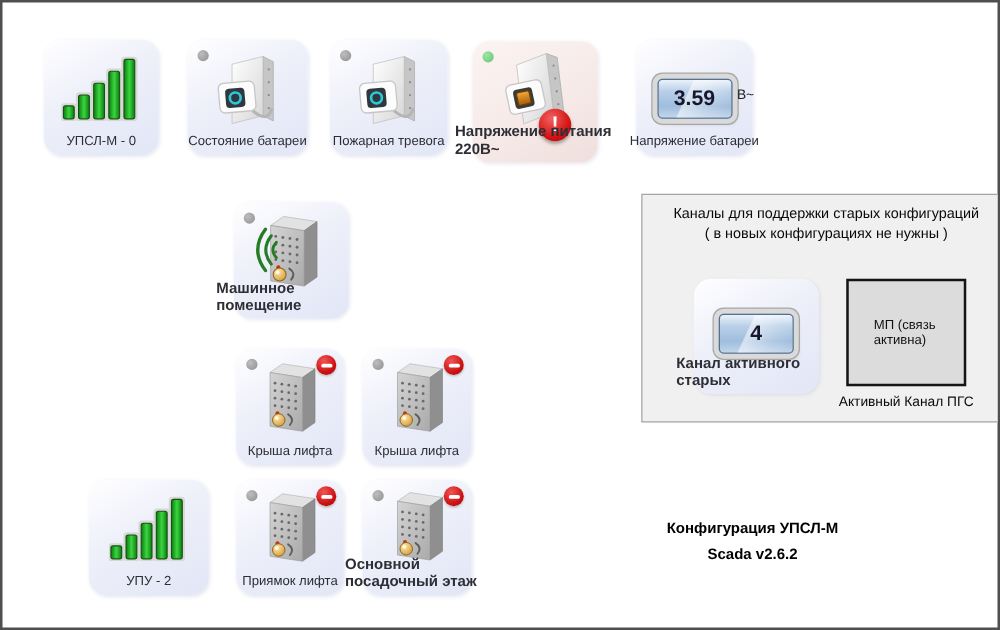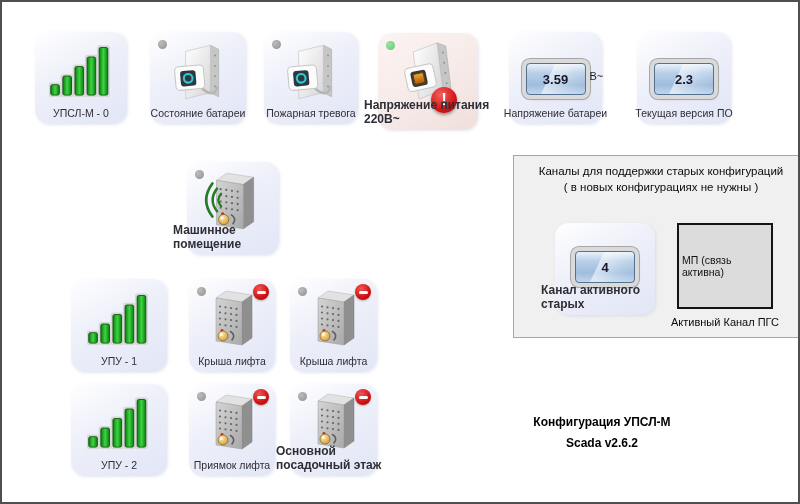--- a/index.html
+++ b/index.html
@@ -36,36 +36,36 @@
     background:radial-gradient(circle at 38% 30%,#f26060,#d41414 60%,#a50b0b);
     color:#fff;font-weight:800;font-size:17px;display:flex;align-items:center;justify-content:center;
     box-shadow:0 2px 3px rgba(0,0,0,.35);}
   
   .lcd{
     position:relative;width:58px;height:30px;margin:0 auto;border-radius:4px;
     background:linear-gradient(180deg,#eaf2fa 0%,#b9cfe8 30%,#9fbddd 70%,#c2d6ec 100%);
     border:1px solid #54718f;
     box-shadow:0 0 0 4px #dadada,0 0 0 5px #a7a7a7,2px 3px 4px rgba(0,0,0,.25);
     display:flex;align-items:center;justify-content:center;
-    font-size:13px;font-weight:700;color:#17172b;
+    font-size:17px;font-weight:700;color:#17172b;
   }
   .lcd::after{content:"";position:absolute;inset:0;border-radius:3px;
     background:linear-gradient(115deg,rgba(255,255,255,0) 38%,rgba(255,255,255,.55) 40%,rgba(255,255,255,.18) 72%,rgba(255,255,255,0) 95%);}
   .lcd span{position:relative;z-index:2;}
   .lcd-suffix{position:absolute;top:38px;left:calc(50% + 34px);font-size:11px;color:#1c1c1c;}
   
   .panel{
     position:absolute;left:464px;top:153px;width:296px;height:183px;box-sizing:border-box;
     background:#f0f0f0;border:1px solid #a6a6a6;margin-left:47px;
   }
   .panel-title{margin-top:7px;text-align:center;font-size:11.5px;color:#090909;line-height:1.4;}
   .mp-box{
     position:absolute;left:163px;top:67px;width:96px;height:86px;box-sizing:border-box;
     background:#dcdcdc;border:2px solid #141414;
-    display:flex;align-items:center;padding-left:3px;font-size:10.5px;color:#111;
+    display:flex;align-items:center;padding-left:20px;font-size:10.5px;color:#111;
   }
   .mp-label{position:absolute;left:140px;top:160px;width:142px;text-align:center;font-size:11px;color:#0a0a0a;}
   
   .footer{position:absolute;left:468px;top:410px;width:264px;text-align:center;
     font-size:12px;font-weight:700;color:#000;line-height:21px;}
   svg.icon{display:block;}
 </style>
 </head>
 <body>
 
@@ -221,52 +221,36 @@
   <div class="tile" style="left:507px;top:30px;width:93px;height:92px;">
     <div style="margin-top:31px;">
       <div class="lcd">
           <span>3.59</span>
         </div>
     </div>
     <div class="lcd-suffix">В~</div>
     <div class="label">Напряжение батареи</div>
   </div>
 
-  <div class="tile" style="left:635px;top:30px;width:94px;height:92px;">
-    <div style="margin-top:31px;">
-      <div class="lcd">
-          <span>2.3</span>
-        </div>
-    </div>
-    <div class="label">Текущая версия ПО</div>
-  </div>
 
 
   <div class="tile" style="left:185px;top:160px;width:92px;height:93px;">
     <div class="dot"></div>
     <div class="icon-wrap" style="top:6px;">
       <svg class="icon" width="66" height="66">
           <use href="#ic-intercom"></use>
           <use href="#ic-waves"></use>
         </svg>
     </div>
     <div class="label2">
       <div>Машинное</div>
       <div>помещение</div>
     </div>
   </div>
 
-  <div class="tile" style="left:69px;top:277px;width:96px;height:93px;">
-    <div class="icon-wrap" style="top:12px;">
-      <svg class="icon" width="64" height="54">
-          <use href="#ic-signal"></use>
-        </svg>
-    </div>
-    <div class="label">УПУ - 1</div>
-  </div>
 
   <div class="tile" style="left:187px;top:277px;width:86px;height:93px;">
     <div class="dot"></div>
     <div class="minus-badge"></div>
     <div class="icon-wrap" style="top:7px;">
       <svg class="icon" width="64" height="64">
           <use href="#ic-intercom"></use>
         </svg>
     </div>
     <div class="label">Крыша лифта</div>

